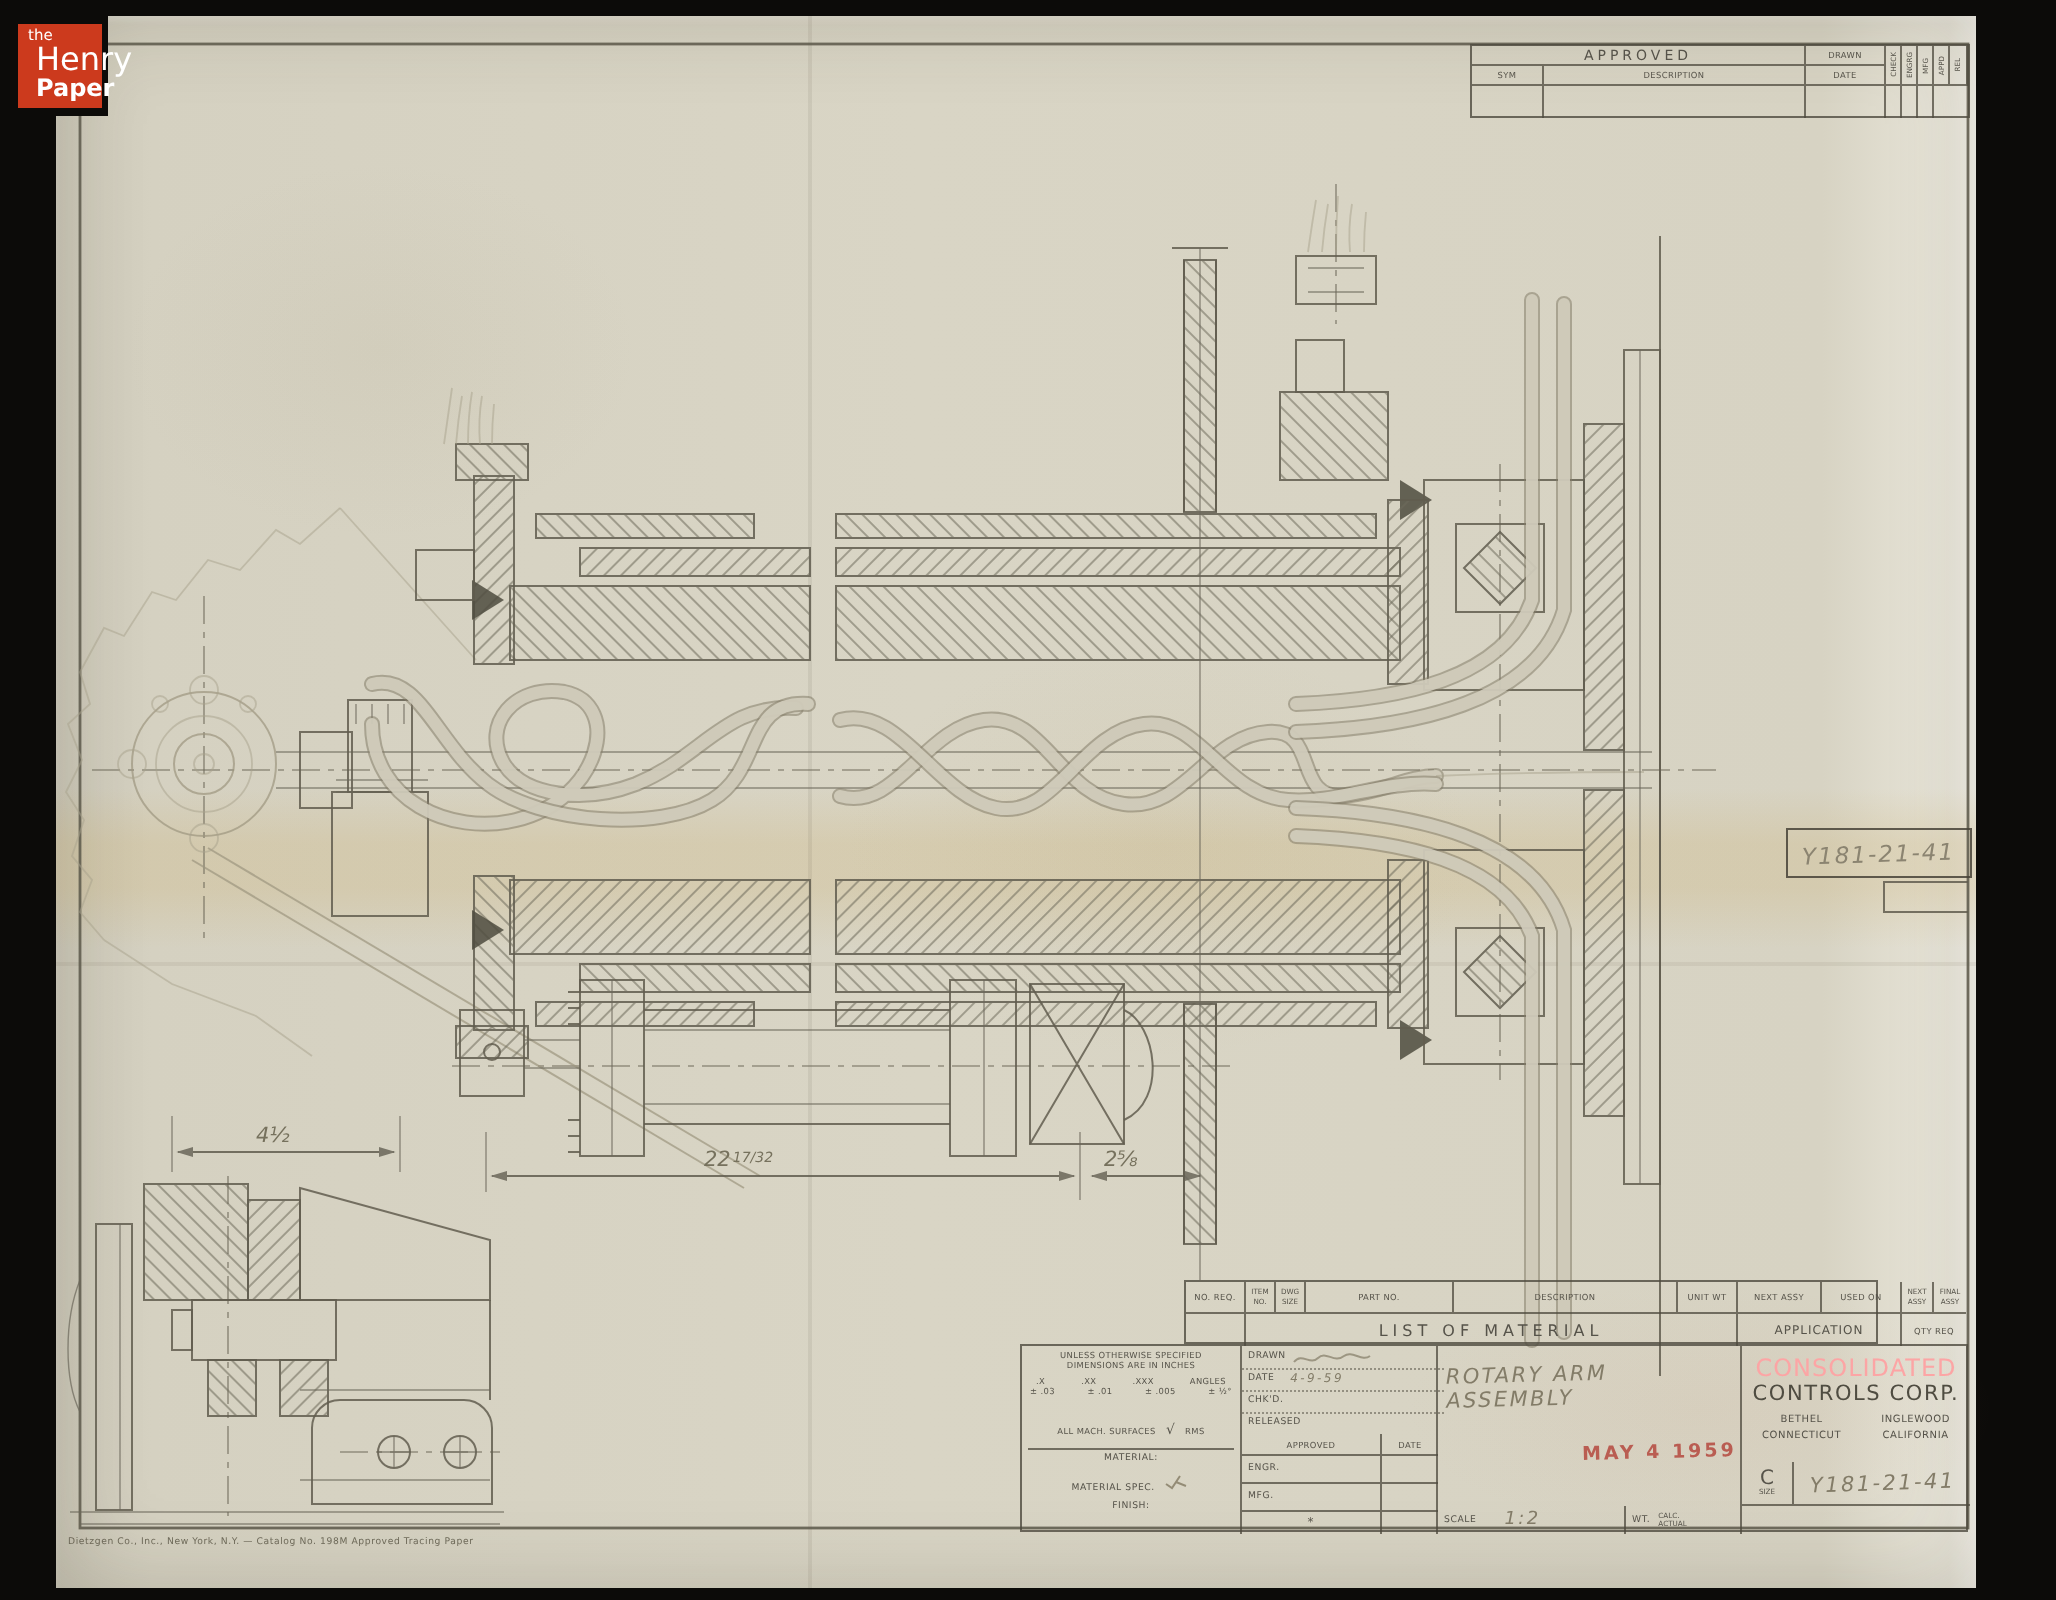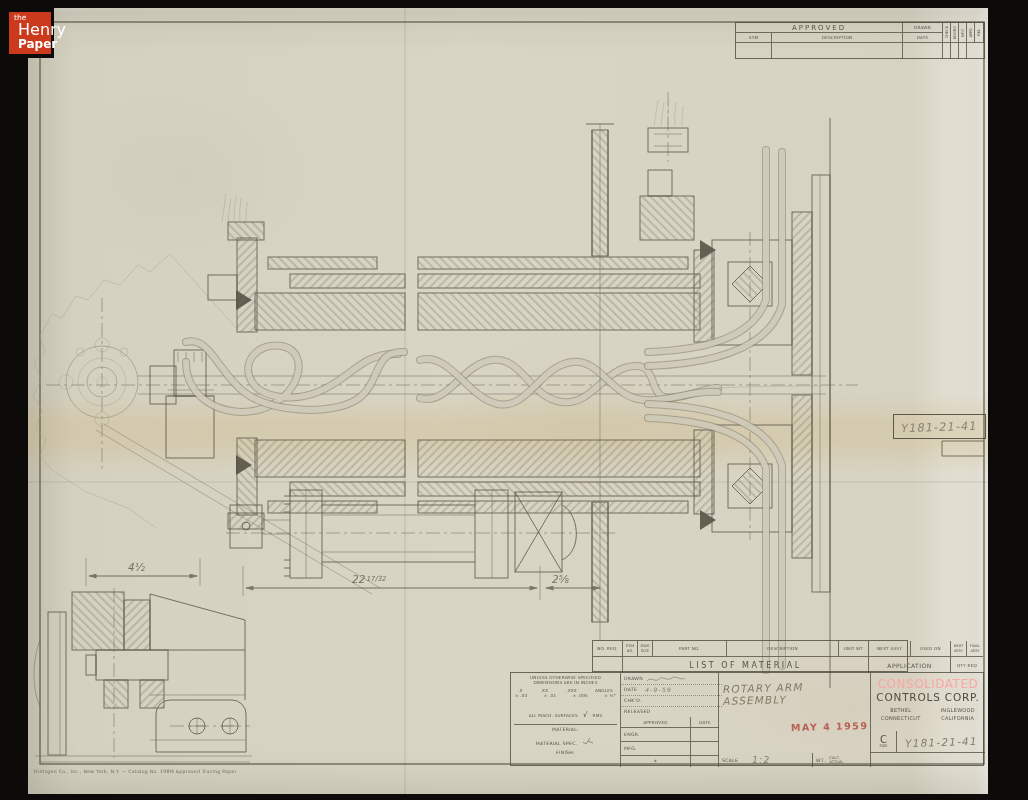--- a/index.html
+++ b/index.html
@@ -312,21 +312,21 @@
   <div class="cell nb" style="left:207px;top:20px;width:8px;height:16px"></div>
   <div class="cell nb" style="left:215px;top:20px;width:8px;height:16px"></div>
   <div class="cell nb" style="left:223px;top:20px;width:8px;height:16px"></div>
   <div class="cell nb nr" style="left:231px;top:20px;width:17px;height:16px"></div>
 </div>
 
 <div class="refbox">
   <span>Y181-21-41</span>
 </div>
 
-<div class="box" style="left:592px;top:640px;width:316px;height:32px">
+<div class="box" style="left:592px;top:640px;width:347px;height:32px">
   <div class="cell t4" style="left:0;top:0;width:30px;height:16px">
       <span>NO. REQ.</span>
     </div>
   <div class="cell" style="left:30px;top:0;width:15px;height:16px">
       <span class="stack">ITEM NO.</span>
     </div>
   <div class="cell" style="left:45px;top:0;width:15px;height:16px">
       <span class="stack">DWG SIZE</span>
     </div>
   <div class="cell t4" style="left:60px;top:0;width:74px;height:16px">

